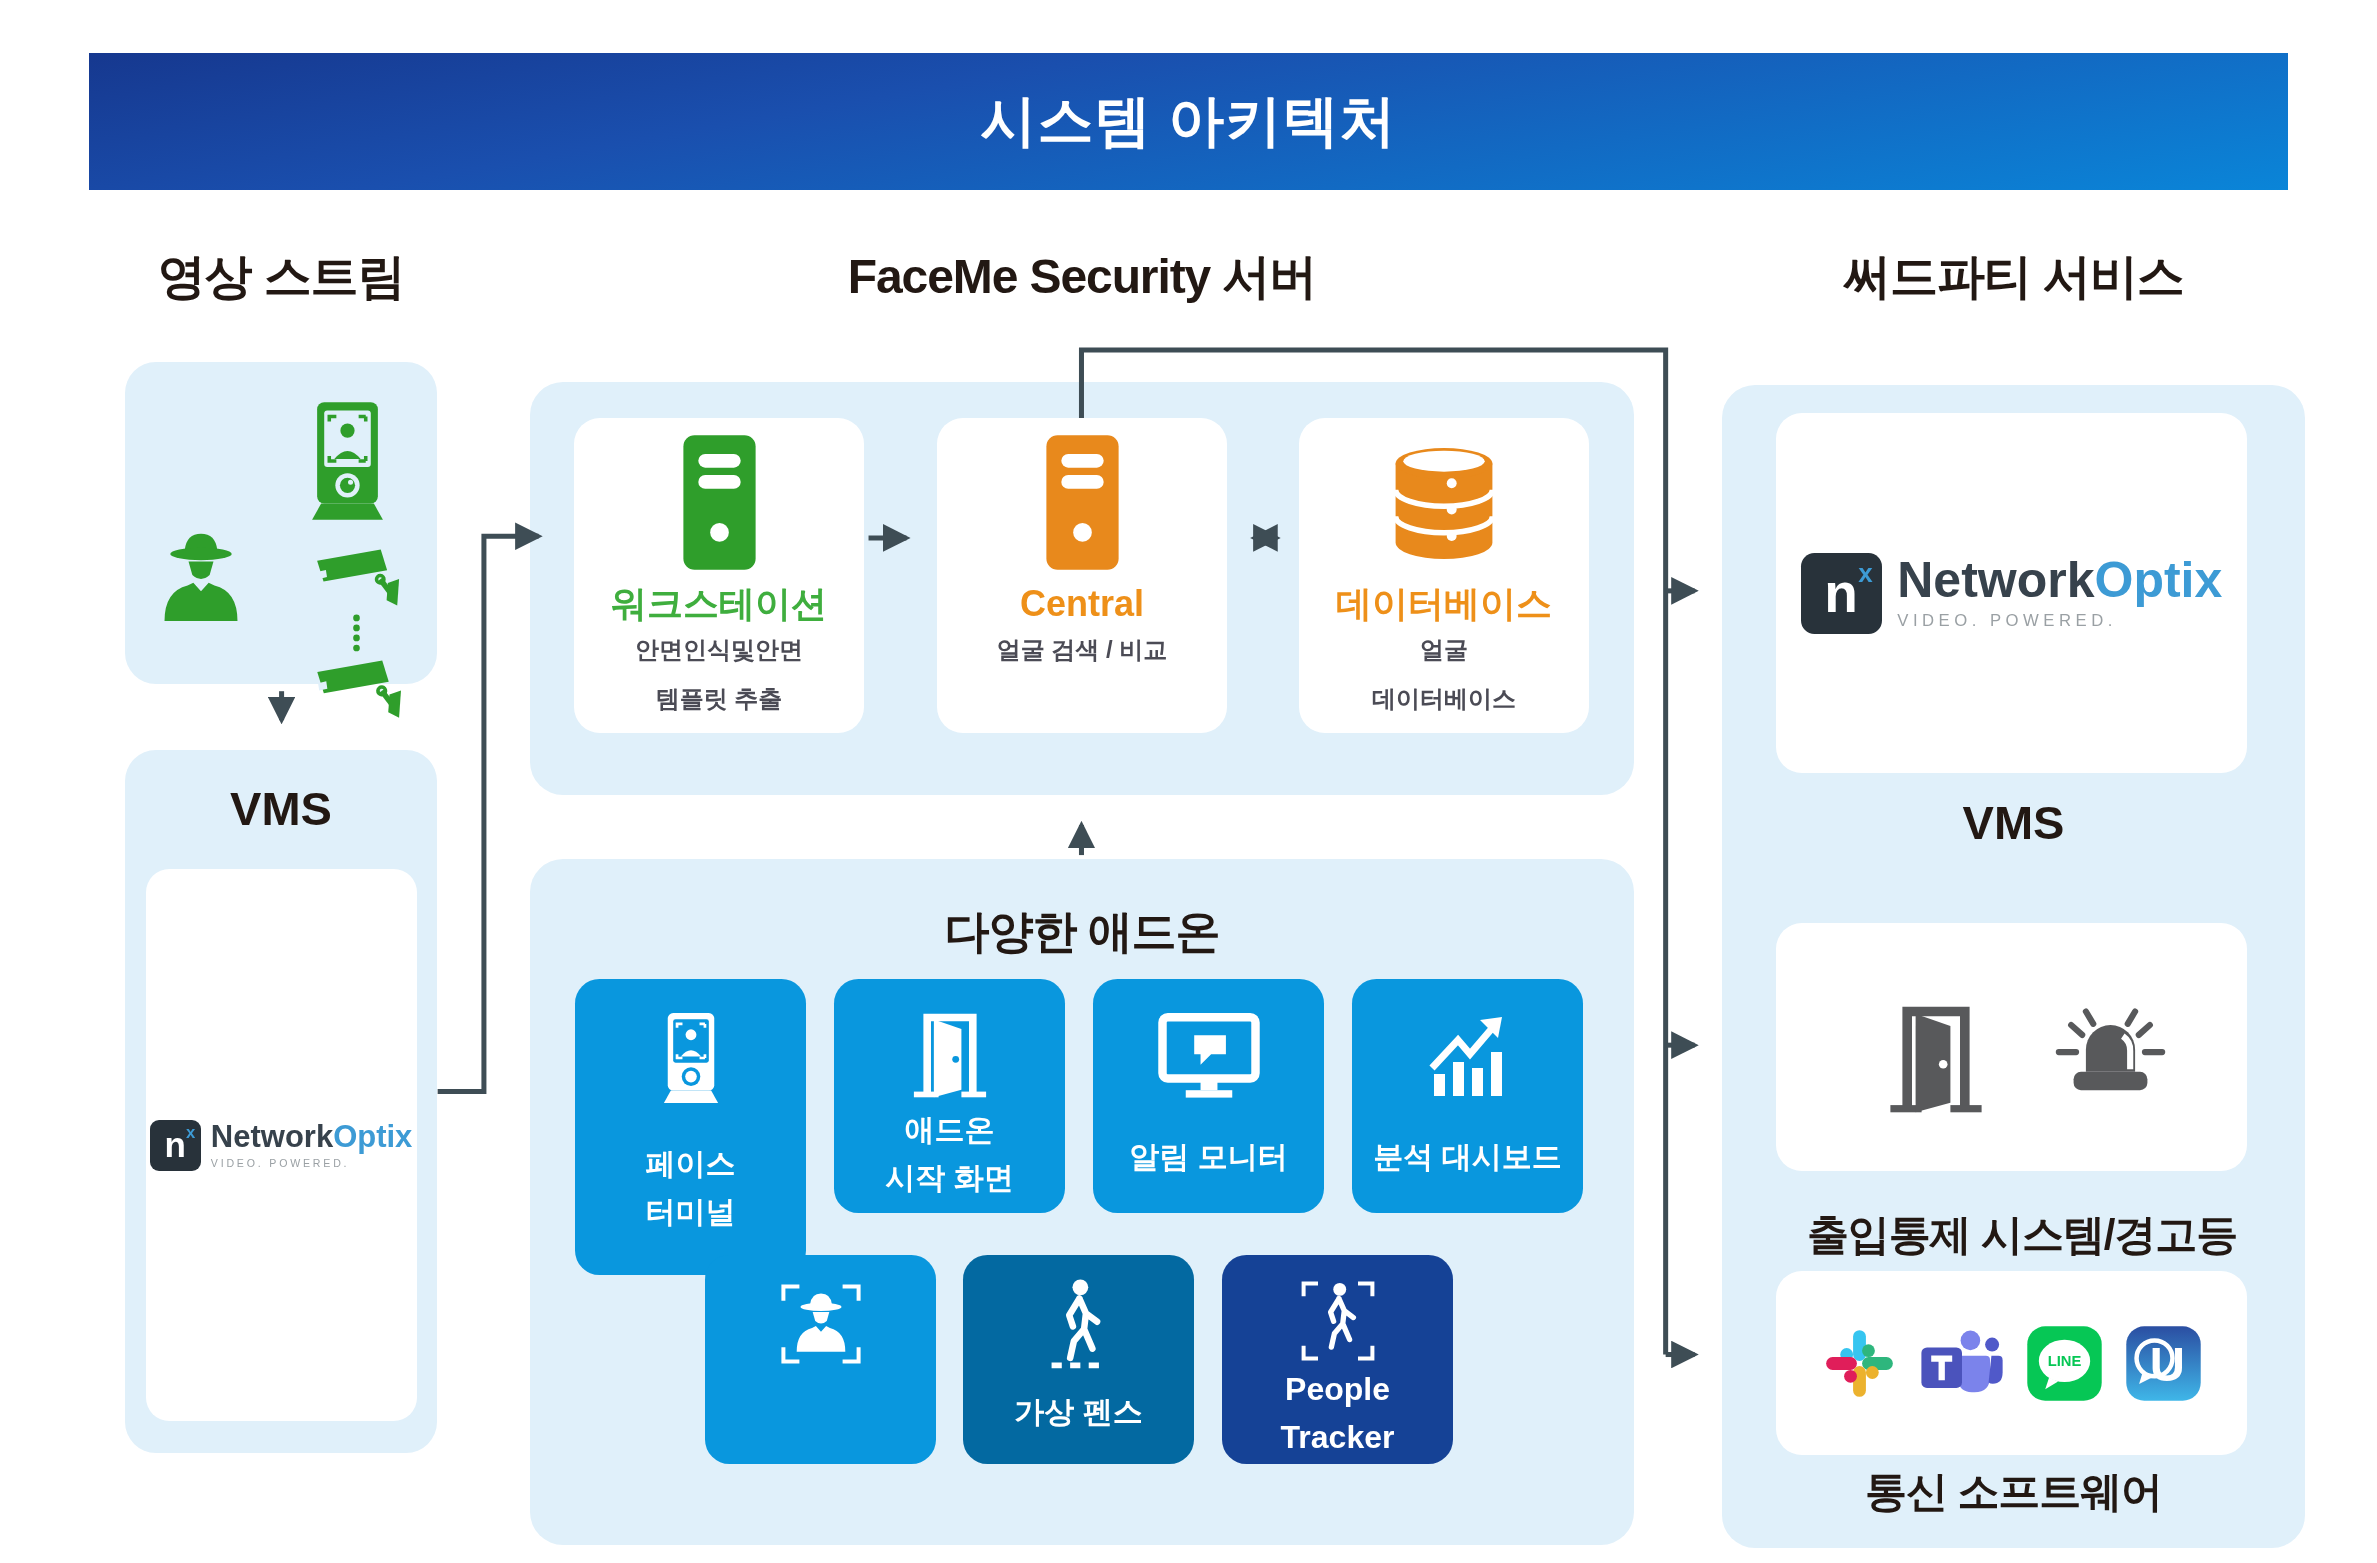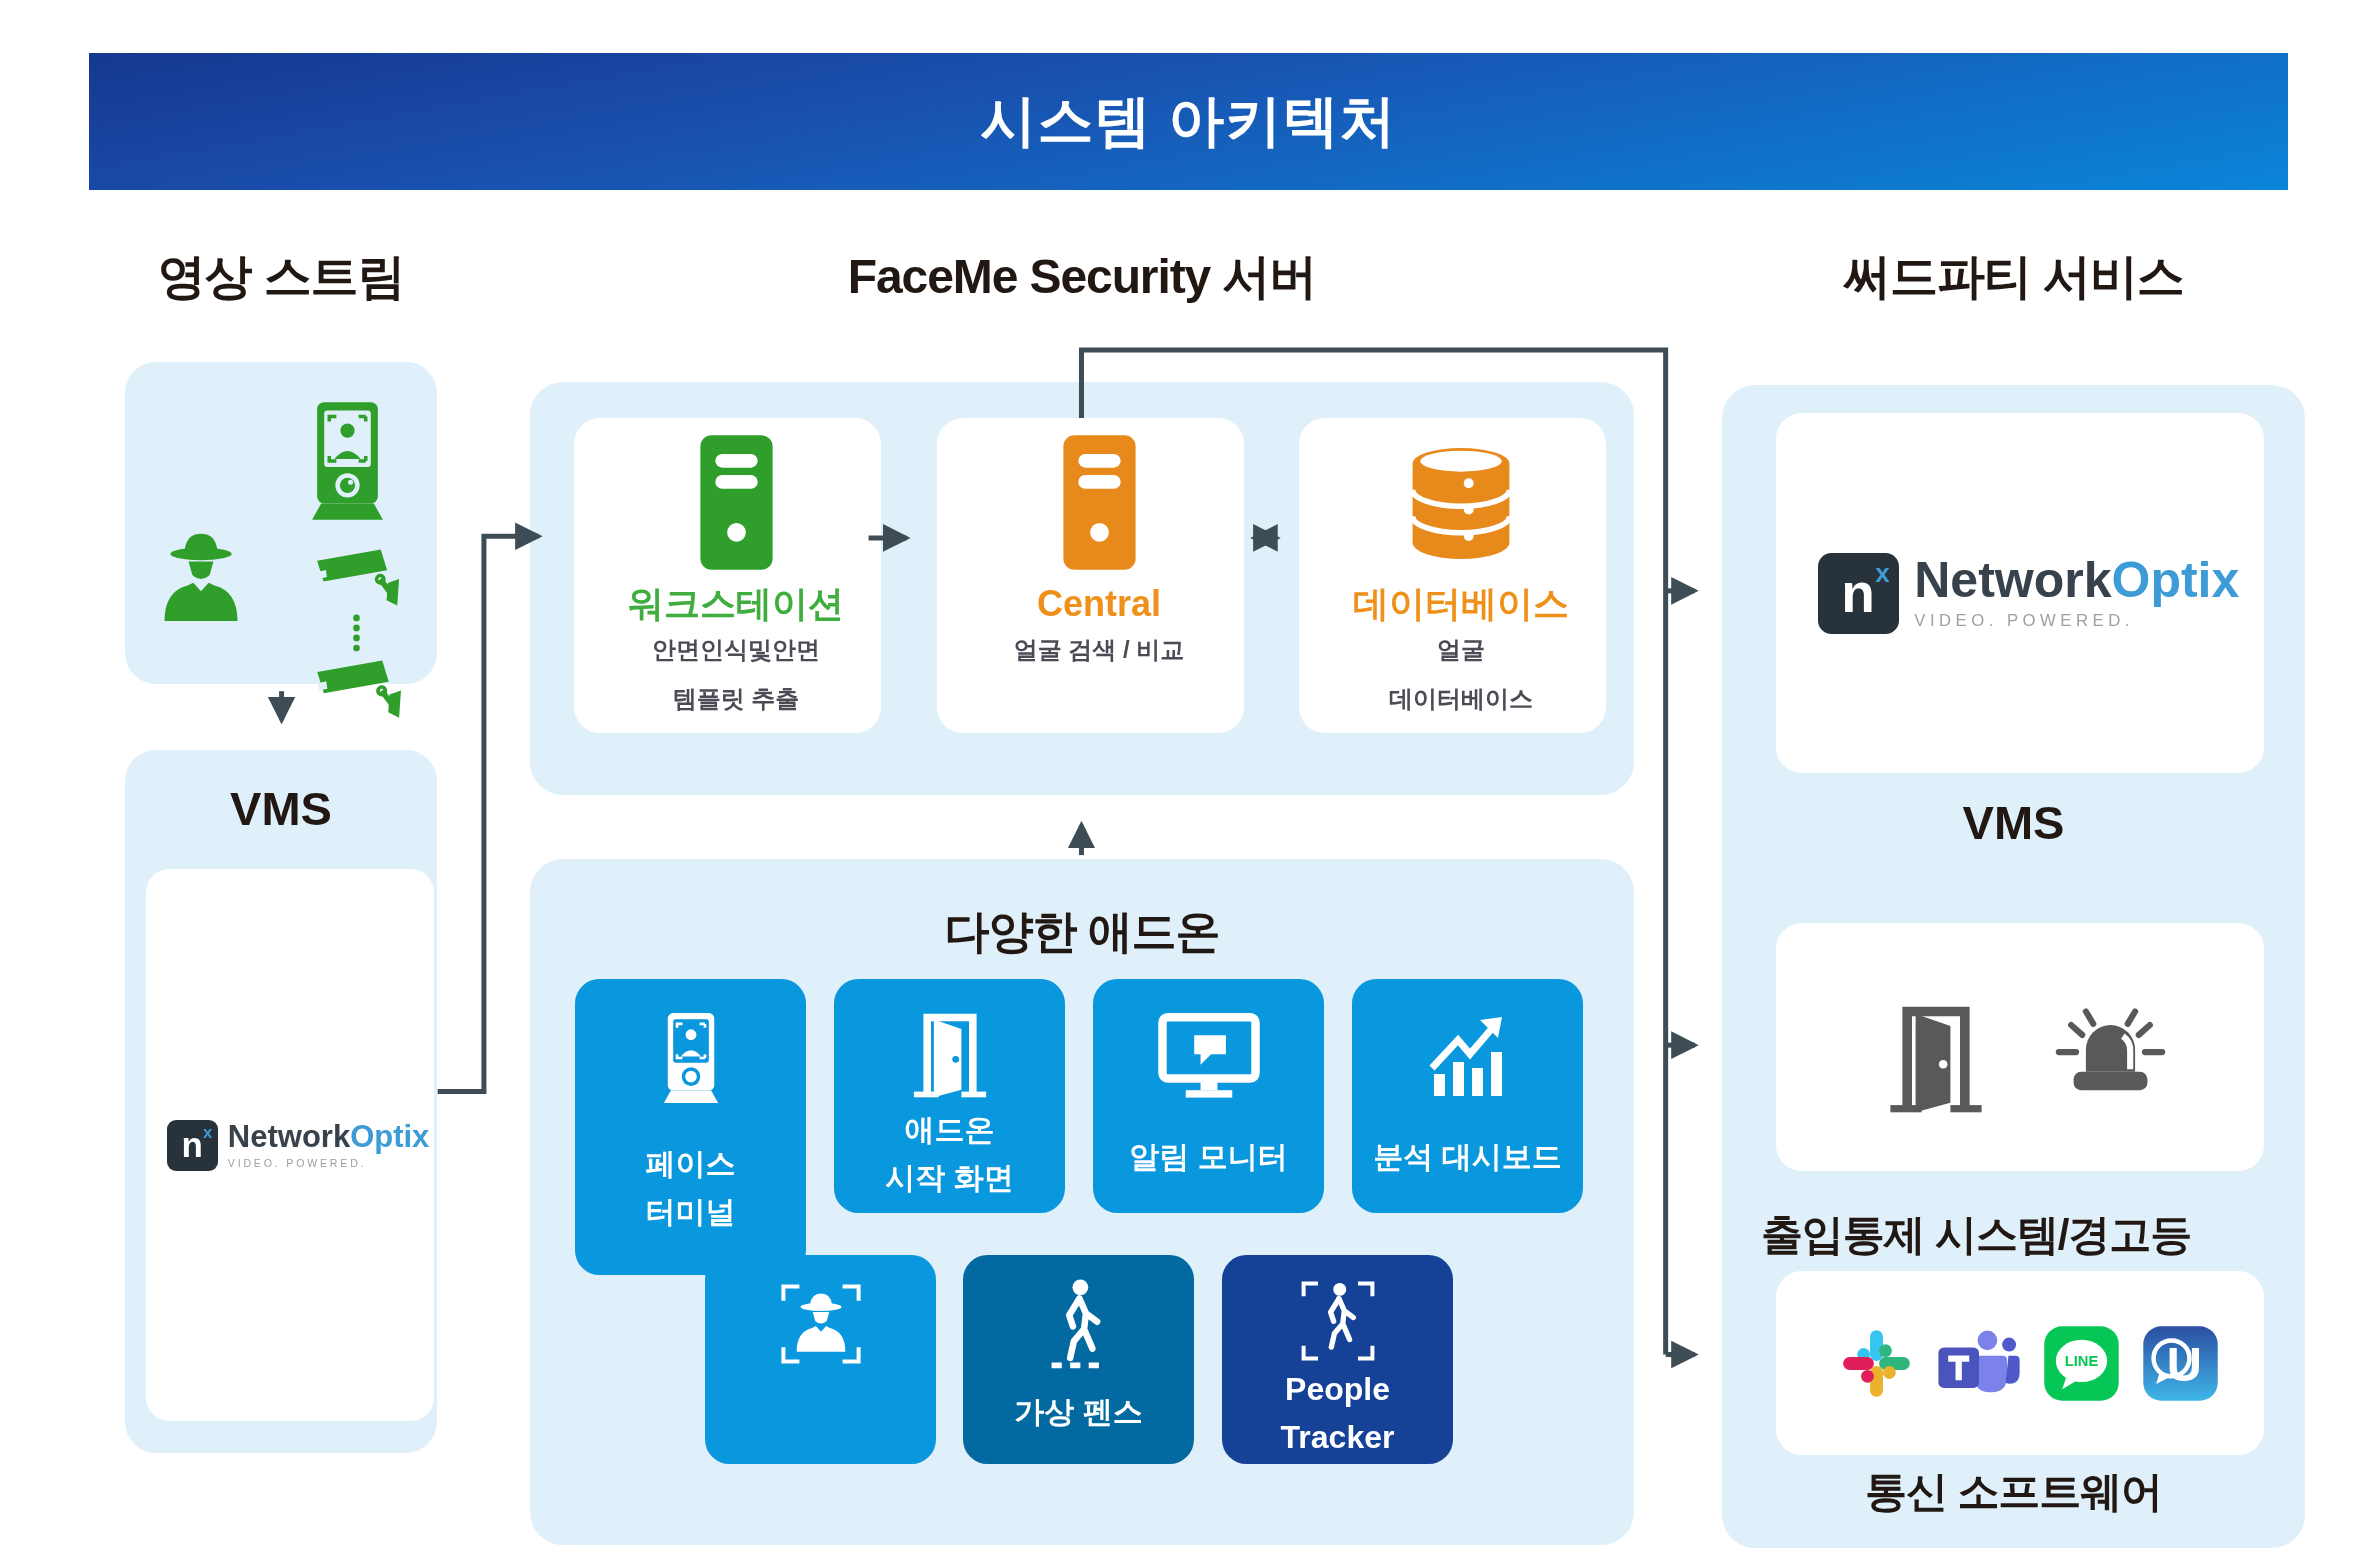--- a/index.html
+++ b/index.html
@@ -1,20 +1,20 @@
 <!DOCTYPE html>
 <html style="font-size:9px"><head>
 <meta charset="utf-8">
 <style>
   html,body{margin:0;padding:0;}
   body{width:2377px;height:1563px;position:relative;background:#ffffff;
        font-family:"Liberation Sans",sans-serif;overflow:hidden;}
   .abs{position:absolute;}
   .panel{background:#e0f0fa;border-radius:33px;}
-  .card{background:#ffffff;border-radius:26px;padding-left:17px;}
+  .card{background:#ffffff;border-radius:26px;}
   .banner{background:linear-gradient(170deg,#16388f 0%,#1a4fae 35%,#0a85d8 100%);
           display:flex;align-items:center;justify-content:center;}
   .banner-title{color:#ffffff;font-size:56px;font-weight:800;letter-spacing:1.1px;}
   .hdr{font-size:48px;font-weight:800;color:#221813;text-align:center;letter-spacing:-1.1px;
        display:flex;align-items:center;justify-content:center;}
   .vms-label{font-size:47px;font-weight:800;color:#221813;text-align:center;
        display:flex;align-items:center;justify-content:center;}
   .sub-label{font-size:42px;font-weight:800;color:#221813;text-align:center;
        display:flex;align-items:center;justify-content:center;letter-spacing:-1.1px;}
   .comp-card{display:flex;flex-direction:column;align-items:center;}
@@ -355,21 +355,21 @@
         <path d="M18 18 L27 26"></path>
           <path d="M82 18 L73 26"></path>
         <path d="M8 40 L22 40"></path>
           <path d="M92 40 L78 40"></path>
         <path d="M30 7 L36 17"></path>
           <path d="M70 7 L64 17"></path>
       </g>
     </svg>
   </div>
 </div>
-<div class="abs sub-label" style="left:1722px;top:1204px;width:508px;height:61px;">출입통제 시스템/경고등</div>
+<div class="abs sub-label" style="left:1722px;top:1204px;width:508px;height:61px;padding-left:46px;">출입통제 시스템/경고등</div>
 
 <div class="abs card" style="left:1776px;top:1271px;width:471px;height:184px;display:flex;align-items:center;justify-content:center;gap:22px;">
   <div>
     <svg viewBox="0 0 120 120" width="77" height="77">
       <rect x="50" y="8" width="20" height="48" rx="10" fill="#36c5f0"></rect>
       <circle cx="40" cy="46" r="10" fill="#36c5f0"></circle>
       <rect x="64" y="50" width="48" height="20" rx="10" fill="#2eb67d"></rect>
       <circle cx="74" cy="40" r="10" fill="#2eb67d"></circle>
       <rect x="50" y="64" width="20" height="48" rx="10" fill="#ecb22e"></rect>
       <circle cx="80" cy="74" r="10" fill="#ecb22e"></circle>

